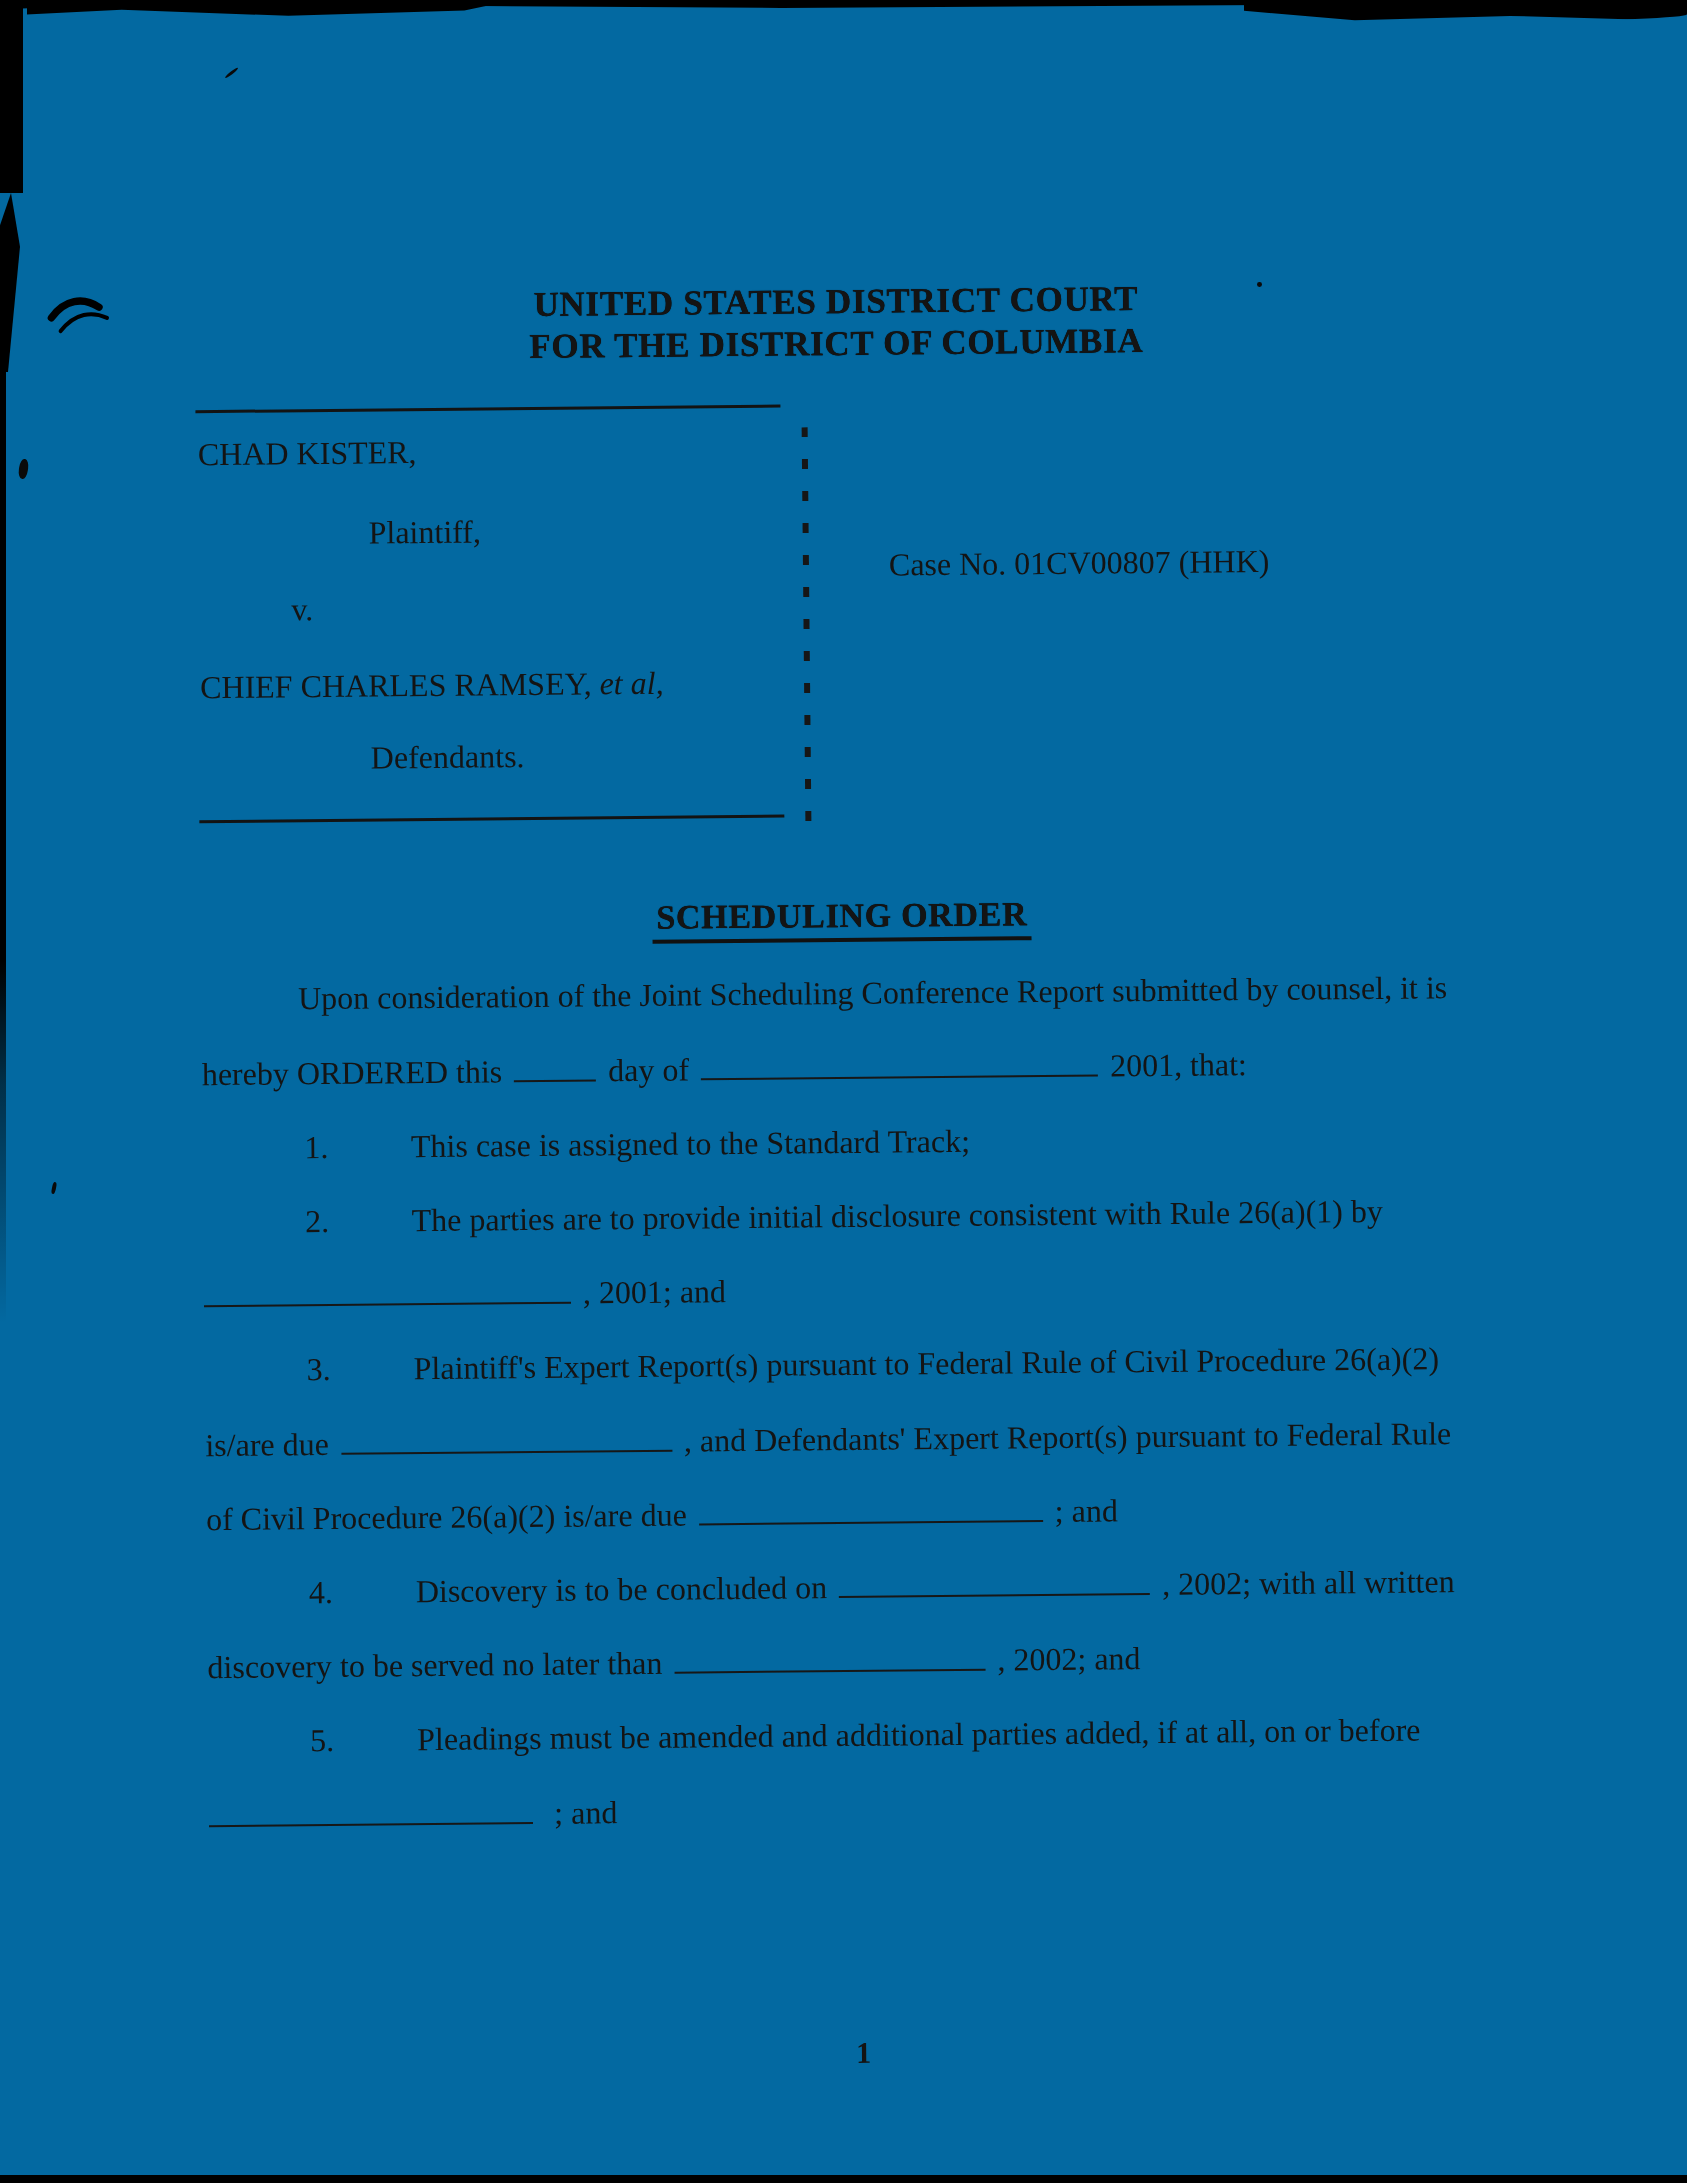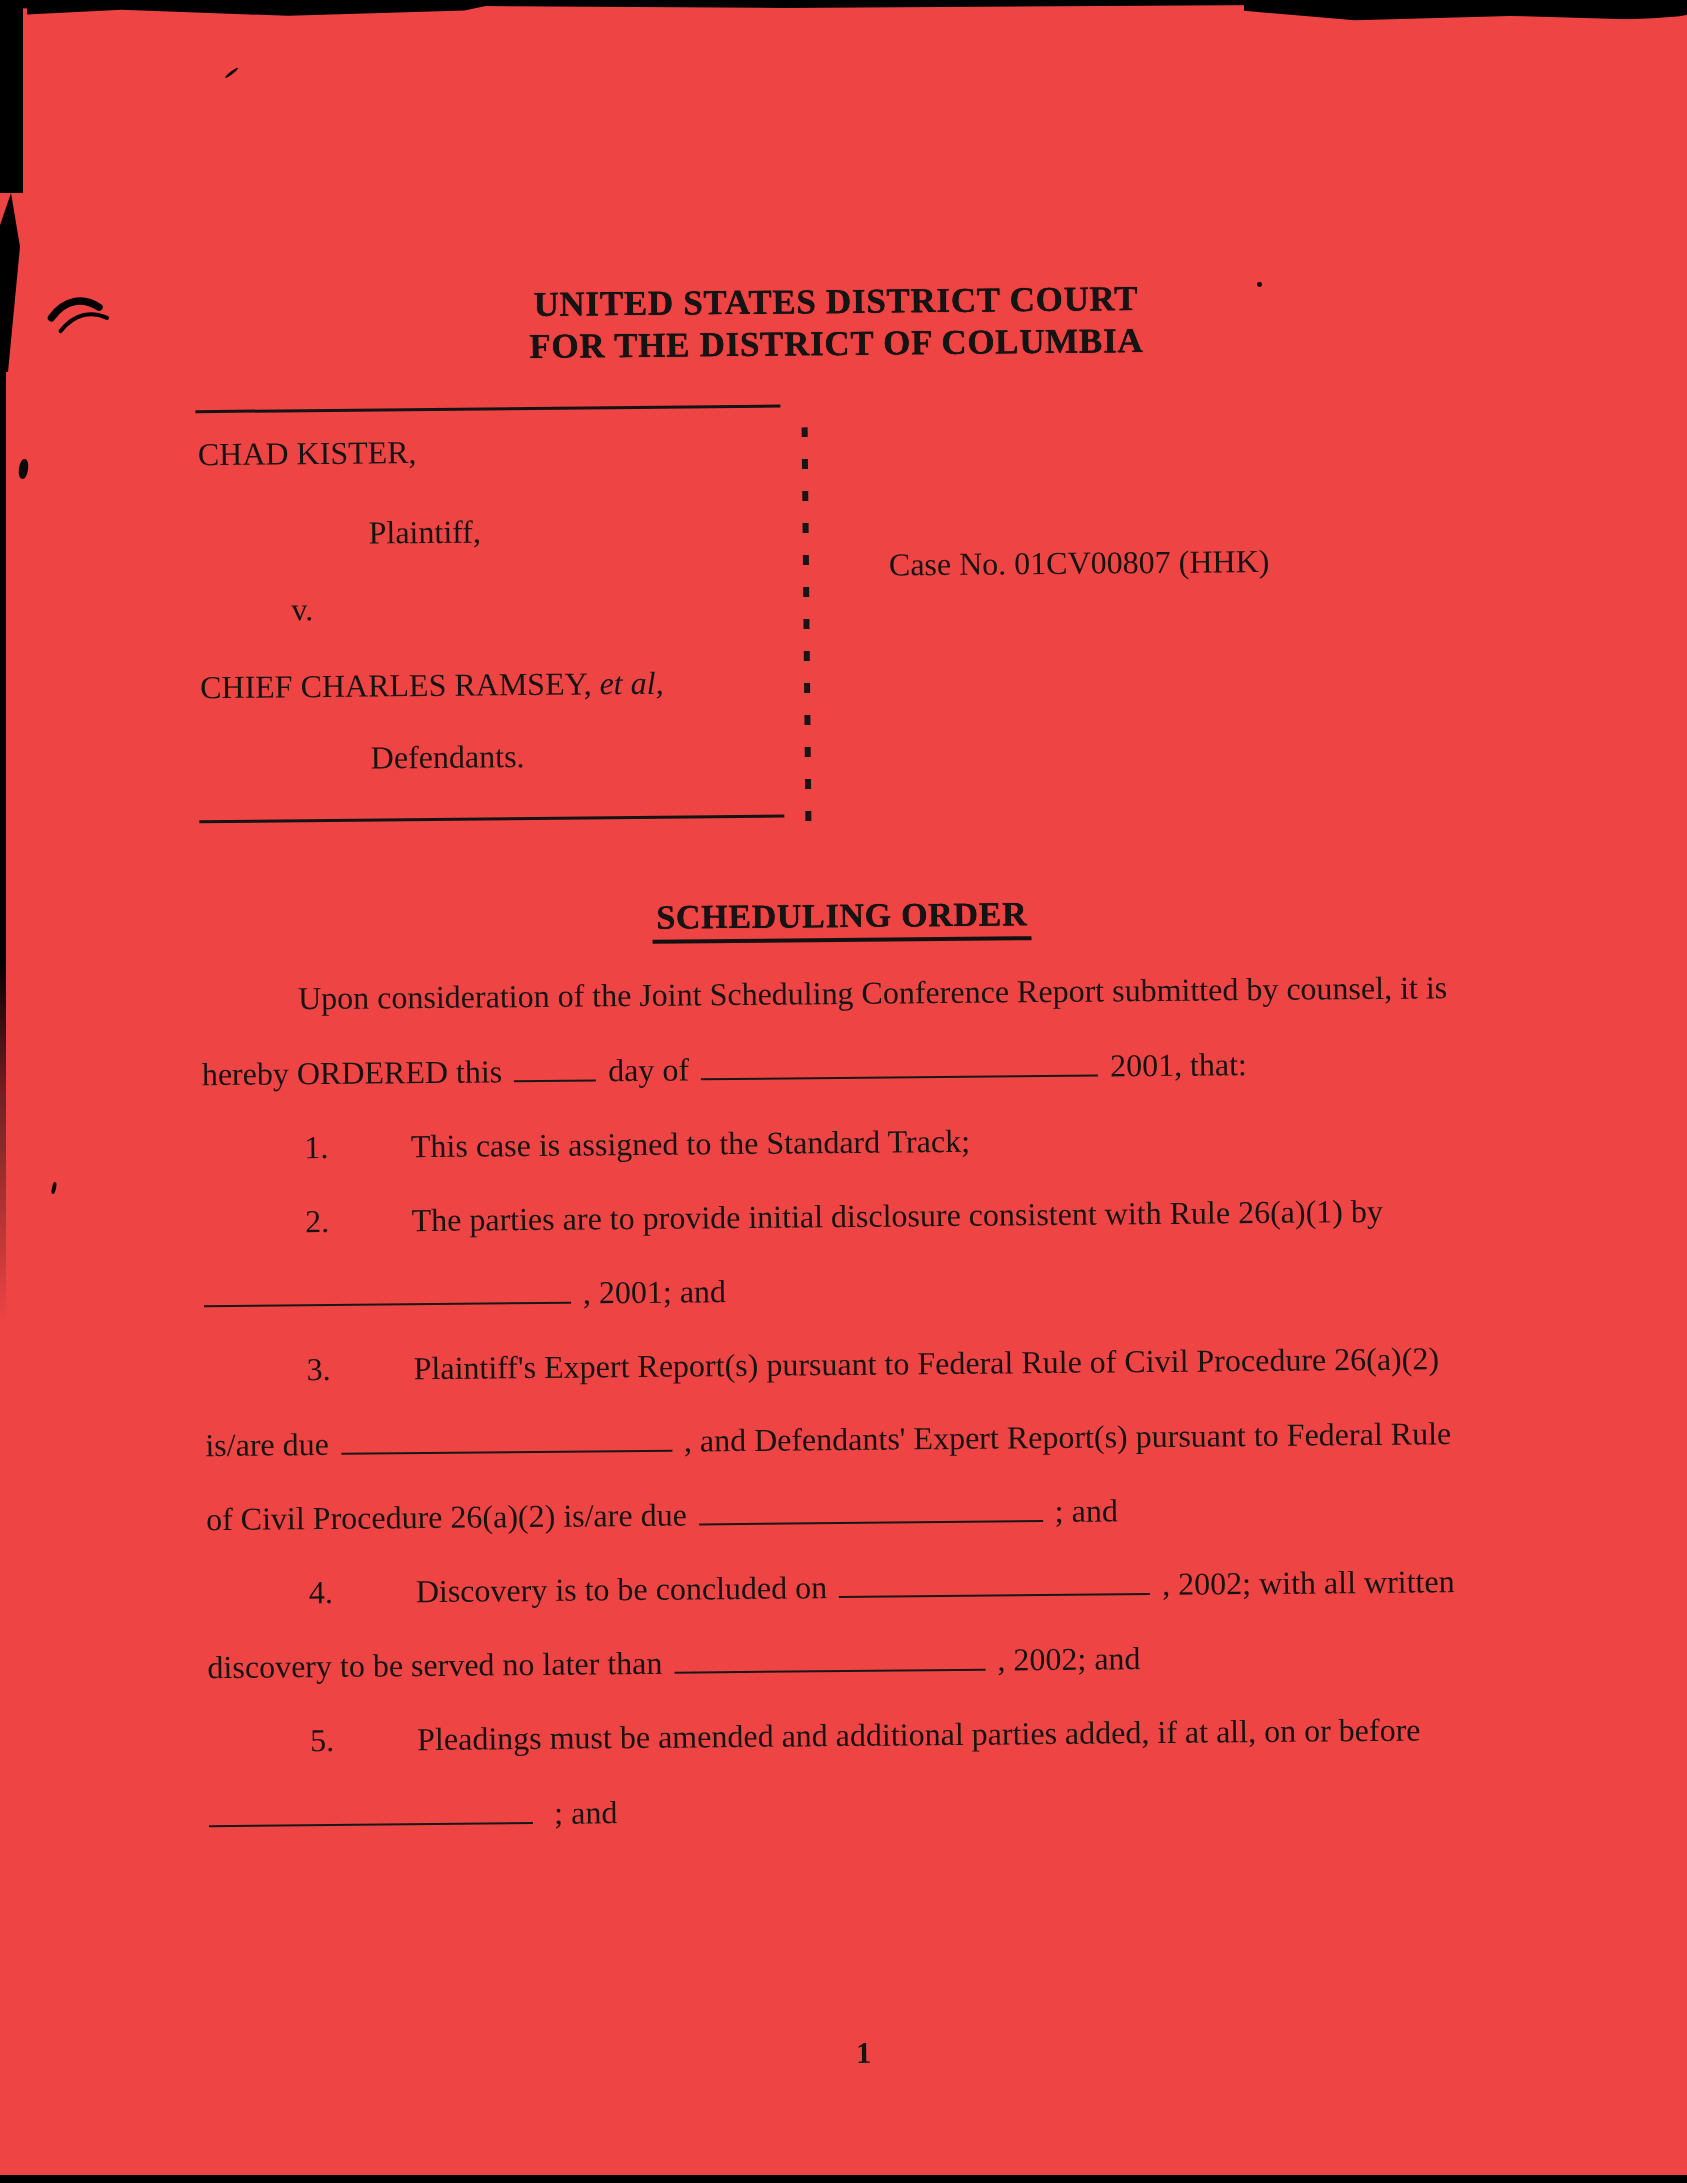--- a/index.html
+++ b/index.html
@@ -1,16 +1,16 @@
 <!DOCTYPE html>
 <html style="font-size:10.6px"><head>
 <meta charset="utf-8">
 <style>
   html,body{margin:0;padding:0;width:1687px;height:2183px;background:#ffffff;overflow:hidden;}
-  .sheet{position:absolute;inset:0;background:#ef4444;}
+  .sheet{position:absolute;inset:0;background:#0369a1;}
   
   .content{
     position:absolute;inset:0;
     transform:rotate(-0.55deg);
     transform-origin:844px 1092px;
     font-family:"Liberation Serif", serif;
     color:#141414;
     font-size:32px;
     line-height:1.1;
   }

